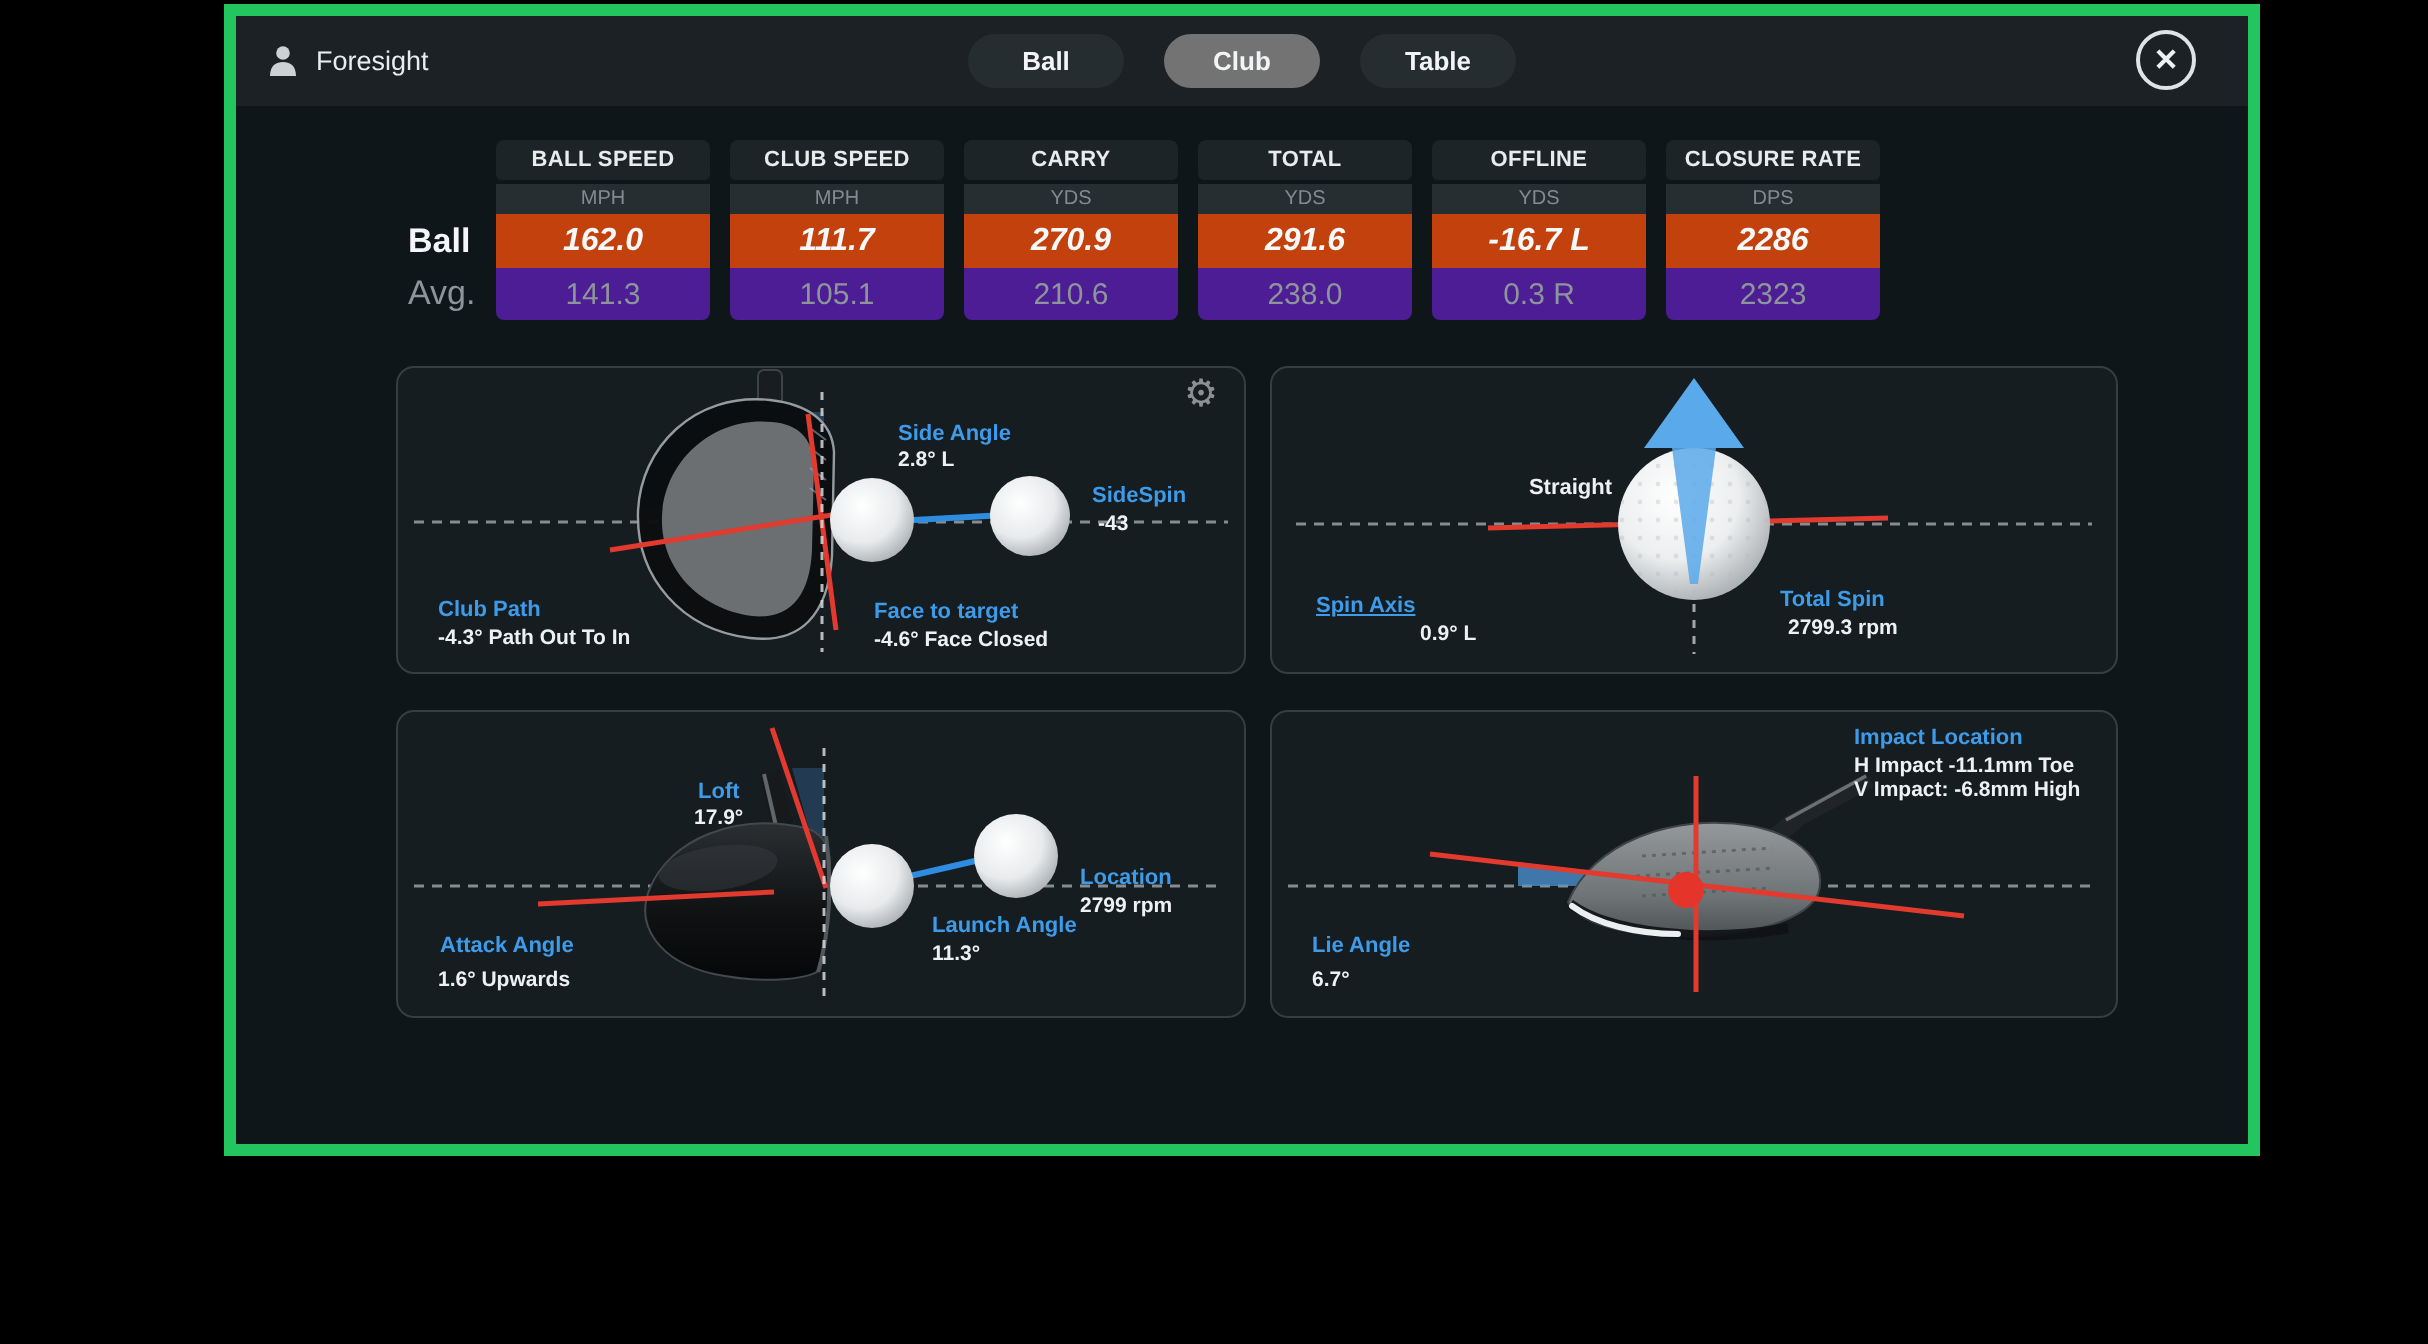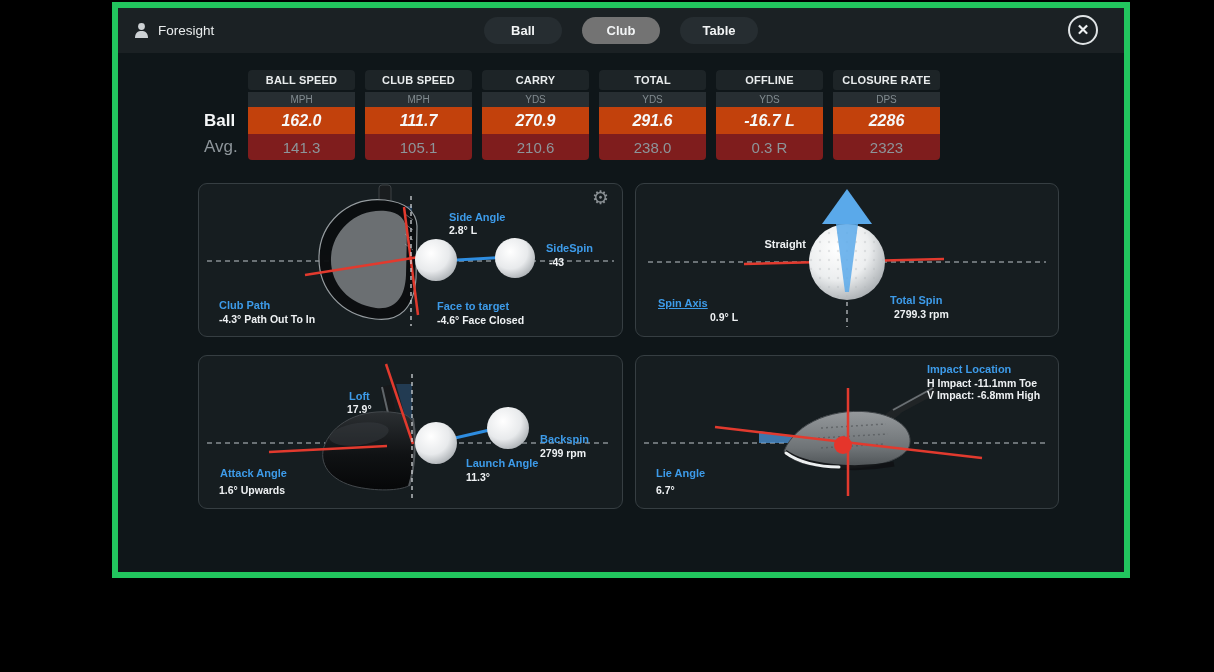--- a/index.html
+++ b/index.html
@@ -25,21 +25,21 @@
   .row-label.last { left:86px; top:103px; color:#f4f6f7; font-weight:bold; }
   .row-label.avg  { left:86px; top:129px; color:#8d959a; }
   .stat-cards { position:absolute; left:130px; top:62px; display:flex; gap:10px; }
   .stat-col { width:107px; border-radius:4px; overflow:hidden; display:flex; flex-direction:column; }
   .c-name { height:20px; background:#1d2427; margin-bottom:2px; color:#e9eced; font-size:11px; font-weight:bold;
             letter-spacing:.2px; display:flex; align-items:center; justify-content:center; border-radius:3px; }
   .c-unit { height:15px; background:#272e32; color:#828b90; font-size:10px;
             display:flex; align-items:center; justify-content:center; }
   .c-last { height:27px; background:#c2410c; color:#f6f8f9; font-size:16px; font-weight:bold;
             display:flex; align-items:center; justify-content:center;font-style:italic; }
-  .c-avg  { height:26px; background:#7f1d1d; color:#8d959a; font-size:15px;
+  .c-avg  { height:26px; background:#4c1d95; color:#8d959a; font-size:15px;
             display:flex; align-items:center; justify-content:center; }
 
   
   .panel-grid { position:absolute; left:80px; top:175px; display:grid;
                 grid-template-columns:425px 424px; grid-auto-rows:154px; column-gap:12px; row-gap:18px; }
   .panel { position:relative; background:#161d20; border:1px solid #363e42; border-radius:9px; overflow:hidden; }
   .panel svg { position:absolute; left:0; top:0; }
   .plbl { position:absolute; font-size:11px; font-weight:bold; color:#3d9be9; white-space:nowrap; }
   .pval { position:absolute; font-size:10.5px; font-weight:bold; color:#eef1f3; white-space:nowrap; }
   .gear { position:absolute; right:13px; top:4px; color:#8a9094; font-size:19px; cursor:pointer; line-height:1; }
@@ -202,21 +202,21 @@
           <path d="M 214 62 C 217 85, 216 110, 210 130" fill="none" stroke="#53585c" stroke-width="2"></path>
           <line x1="187" y1="8" x2="214" y2="88" stroke="#e23a2e" stroke-width="2.5"></line>
           <line x1="70" y1="96" x2="188" y2="90" stroke="#e23a2e" stroke-width="2.5"></line>
           <line x1="213" y1="18" x2="213" y2="146" stroke="#d4d8da" stroke-width="1.5" stroke-dasharray="4 4" opacity="0.85"></line>
           <line x1="243" y1="85" x2="295" y2="73" stroke="#2e8de0" stroke-width="3"></line>
           <circle cx="237" cy="87" r="21" fill="url(#bg3)"></circle>
           <circle cx="309" cy="72" r="21" fill="url(#bg3)"></circle>
         </svg>
         <div class="plbl" style="left:150px; top:34px;">Loft</div>
         <div class="pval" style="left:148px; top:47px;">17.9°</div>
-        <div class="plbl" style="left:341px; top:77px;">Backspin</div>
+        <div class="plbl" style="left:341px; top:77px;">Location</div>
         <div class="pval" style="left:341px; top:91px;">2799 rpm</div>
         <div class="plbl" style="left:267px; top:101px;">Launch Angle</div>
         <div class="pval" style="left:267px; top:115px;">11.3°</div>
         <div class="plbl" style="left:21px;  top:111px;">Attack Angle</div>
         <div class="pval" style="left:20px;  top:128px;">1.6° Upwards</div>
       </div>
 
       <div class="panel">
         <svg width="422" height="152" viewBox="0 0 422 152">
           <defs>

